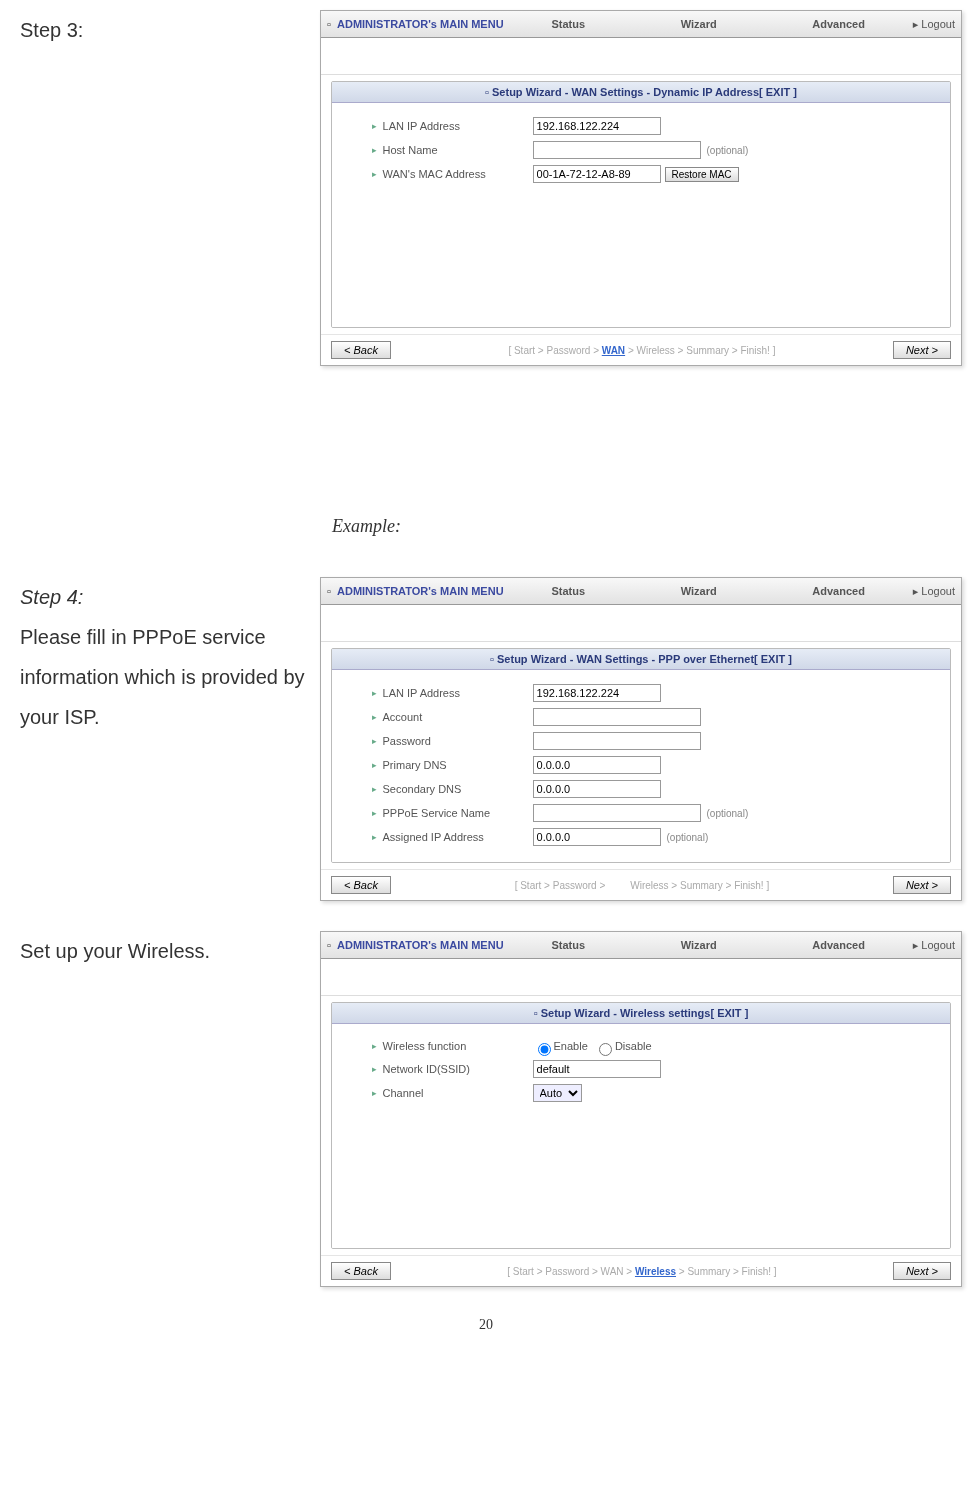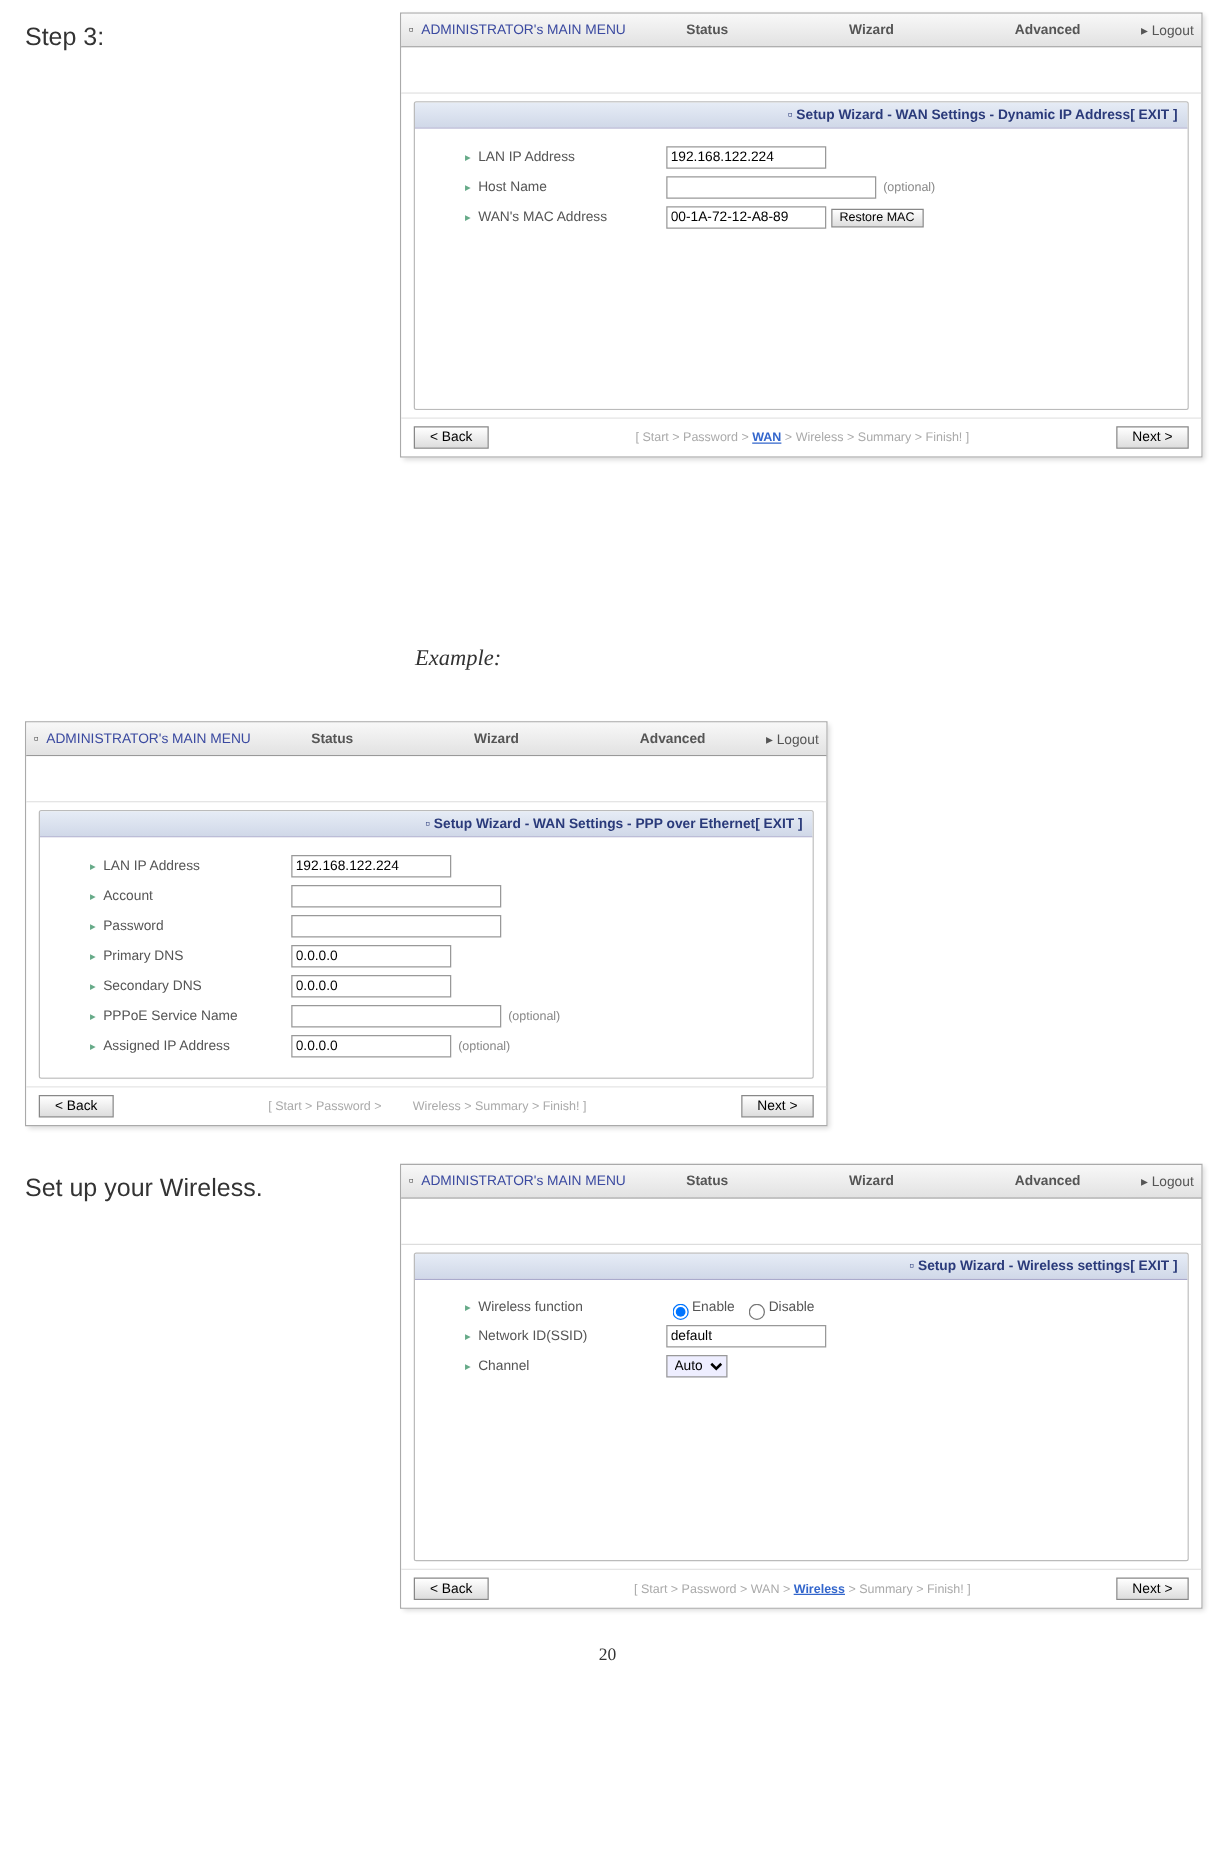--- a/index.html
+++ b/index.html
@@ -47,21 +47,21 @@
     border-bottom: 1px solid #999;
     display: flex;
     align-items: center;
     padding: 4px 6px;
     color: #444;
     font-size: 11px;
     height: 18px;
   }
   .top-menu .menu-main {
     color: #3b4aa0;
-    font-weight: normal;
+    font-weight: bold;
     flex: 0 0 auto;
   }
   .top-menu .tab-group {
     flex: 1;
     display: flex;
     justify-content: space-around;
     font-weight: bold;
   }
   .top-menu .tab-item {
     color: #555;
@@ -81,21 +81,21 @@
   }
   .panel {
     border: 1px solid #bbb;
     border-radius: 2px;
     overflow: hidden;
   }
   .panel-header {
     background: linear-gradient(#e6ecf6, #d0d8e8);
     padding: 4px 8px;
     display: flex;
-    justify-content: flex-end;
+    justify-content: center;
     align-items: center;
     color: #2a3a7a;
     font-weight: bold;
     font-size: 11px;
     border-bottom: 1px solid #aac;
   }
   .panel-body {
     padding: 14px 30px 10px 40px;
     min-height: 200px;
     background: #fff;
@@ -165,20 +165,21 @@
   .nav-footer .crumbs .active {
     color: #36c;
     font-weight: bold;
     text-decoration: underline;
   }
   .nav-btn {
     border: 1px solid #888;
     background: linear-gradient(#fff,#ddd);
     font-size: 11px;
     padding: 2px 12px;
+    font-style: italic;
   }
   .radio-look {
     position: relative;
     top: 2px;
   }
   .page-num {
     text-align: center;
     font-family: 'Times New Roman', serif;
     font-size: 14px;
     margin-top: 30px;
@@ -244,20 +245,24 @@
           </span>
           <button class="nav-btn">Next &gt;</button>
         </div>
       </div>
 
       <div class="example-label">Example:</div>
     </div>
   </div>
 
   <div class="section-block">
+    <div class="left-col">
+      <div style="font-style:italic">Step 4:</div>
+      <div>Please fill in PPPoE service information which is provided by your ISP.</div>
+    </div>
     <div class="right-col">
       <div class="router-window">
         <div class="top-menu">
           <span class="icon">▫</span>
           <span class="menu-main">ADMINISTRATOR's MAIN MENU</span>
           <div class="tab-group">
             <span class="tab-item">Status</span>
             <span class="tab-item">Wizard</span>
             <span class="tab-item">Advanced</span>
           </div>

